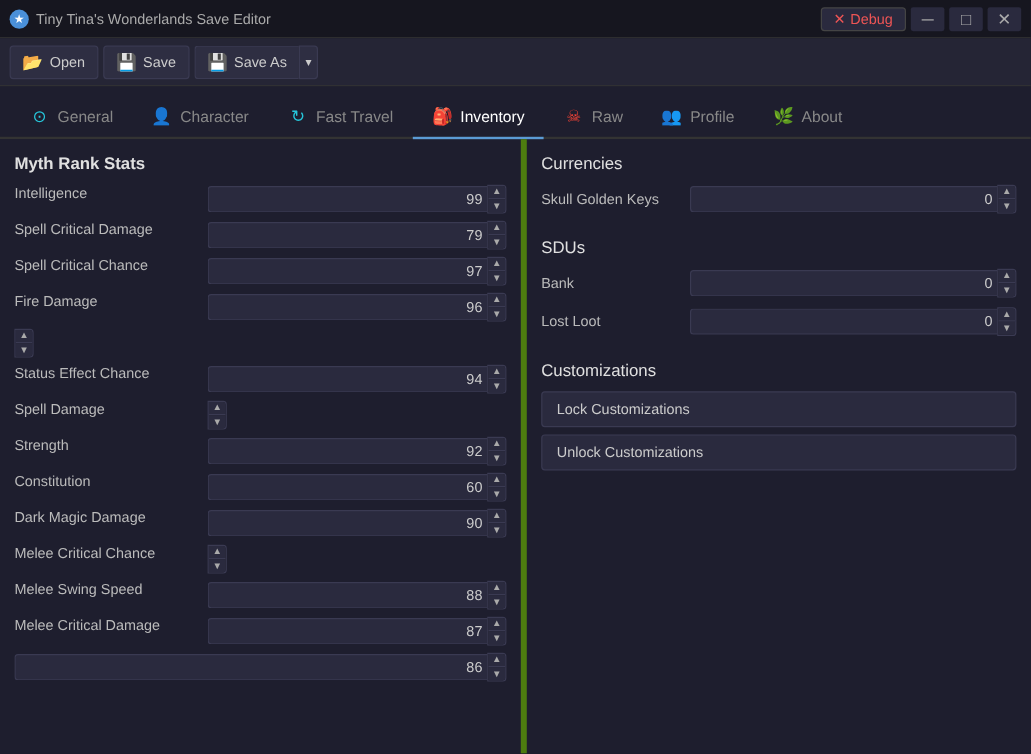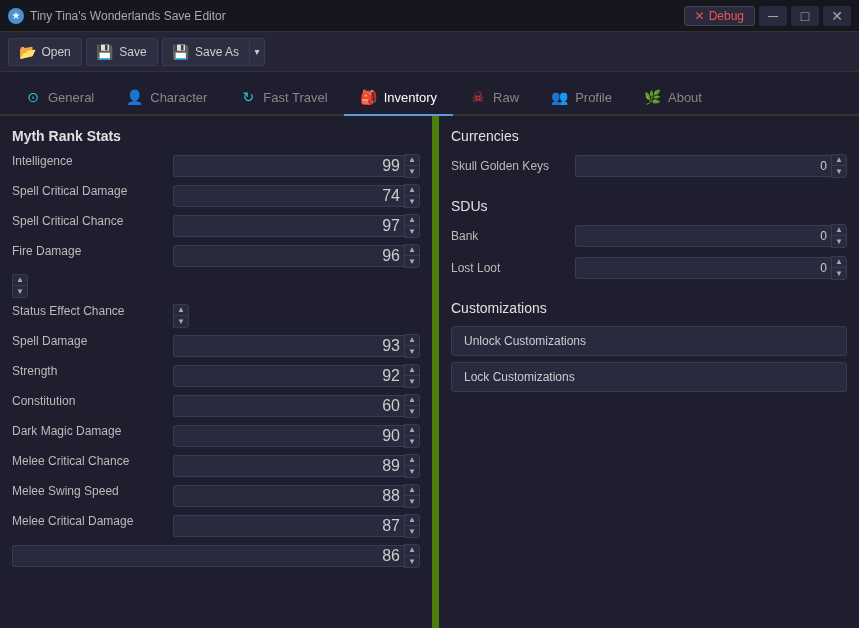--- a/index.html
+++ b/index.html
@@ -143,21 +143,21 @@
       display: flex;
       height: calc(628px - 32px - 40px - 44px);
       background: #1e1e2e;
     }
 
     
     .left-panel {
       flex: 1;
       padding: 12px;
       overflow-y: auto;
-      border-right: 7px solid #4d7c0f;
+      border-right: 5px solid #4d7c0f;
     }
     .left-panel::-webkit-scrollbar { width: 6px; }
     .left-panel::-webkit-scrollbar-track { background: #1a1a28; }
     .left-panel::-webkit-scrollbar-thumb { background: #444; border-radius: 3px; }
 
     .section-title {
       font-weight: bold;
       color: #e0e0e0;
       font-size: 14px;
       margin-bottom: 10px;
@@ -186,21 +186,21 @@
       background: #2a2a3e;
       border: 1px solid #3a3a52;
       border-right: none;
       border-radius: 3px 0 0 3px;
       display: flex;
       align-items: center;
       padding-right: 4px;
       justify-content: flex-end;
     }
     .stat-value {
-      font-size: 16px;
+      font-size: 12px;
       color: #ccc;
     }
     .stat-spinner {
       display: flex;
       flex-direction: column;
       width: 16px;
       border: 1px solid #3a3a52;
       border-radius: 0 3px 3px 0;
       overflow: hidden;
     }
@@ -378,21 +378,21 @@
       <div class="stat-spinner">
         <div class="spin-up">▲</div>
         <div class="spin-down">▼</div>
       </div>
     </div>
   </div>
         <div class="stat-row">
     <div class="stat-label">Spell Critical Damage</div>
     <div class="stat-input-group">
       <div class="stat-bar">
-        <span class="stat-value">74</span>
+        <span class="stat-value">79</span>
       </div>
       <div class="stat-spinner">
         <div class="spin-up">▲</div>
         <div class="spin-down">▼</div>
       </div>
     </div>
   </div>
         <div class="stat-row">
     <div class="stat-label">Spell Critical Chance</div>
     <div class="stat-input-group">
@@ -421,32 +421,32 @@
     <div class="stat-input-group">
       <div class="stat-spinner">
         <div class="spin-up">▲</div>
         <div class="spin-down">▼</div>
       </div>
     </div>
   </div>
         <div class="stat-row">
     <div class="stat-label">Status Effect Chance</div>
     <div class="stat-input-group">
+      <div class="stat-bar">
+        <span class="stat-value">94</span>
+      </div>
       <div class="stat-spinner">
         <div class="spin-up">▲</div>
         <div class="spin-down">▼</div>
       </div>
     </div>
   </div>
         <div class="stat-row">
     <div class="stat-label">Spell Damage</div>
     <div class="stat-input-group">
-      <div class="stat-bar">
-        <span class="stat-value">93</span>
-      </div>
       <div class="stat-spinner">
         <div class="spin-up">▲</div>
         <div class="spin-down">▼</div>
       </div>
     </div>
   </div>
         <div class="stat-row">
     <div class="stat-label">Strength</div>
     <div class="stat-input-group">
       <div class="stat-bar">
@@ -478,23 +478,20 @@
       </div>
       <div class="stat-spinner">
         <div class="spin-up">▲</div>
         <div class="spin-down">▼</div>
       </div>
     </div>
   </div>
         <div class="stat-row">
     <div class="stat-label">Melee Critical Chance</div>
     <div class="stat-input-group">
-      <div class="stat-bar">
-        <span class="stat-value">89</span>
-      </div>
       <div class="stat-spinner">
         <div class="spin-up">▲</div>
         <div class="spin-down">▼</div>
       </div>
     </div>
   </div>
         <div class="stat-row">
     <div class="stat-label">Melee Swing Speed</div>
     <div class="stat-input-group">
       <div class="stat-bar">
@@ -578,18 +575,18 @@
         <div class="spin-down">▼</div>
       </div>
     </div>
   </div>
         </div>
     </div>
 
     <div class="right-section">
       <div class="right-section-title">Customizations</div>
       <div id="customizations-container">
+          <button class="action-btn">Lock Customizations</button>
           <button class="action-btn">Unlock Customizations</button>
-          <button class="action-btn">Lock Customizations</button>
         </div>
     </div>
   </div>
 </div>
 
 </body></html>

